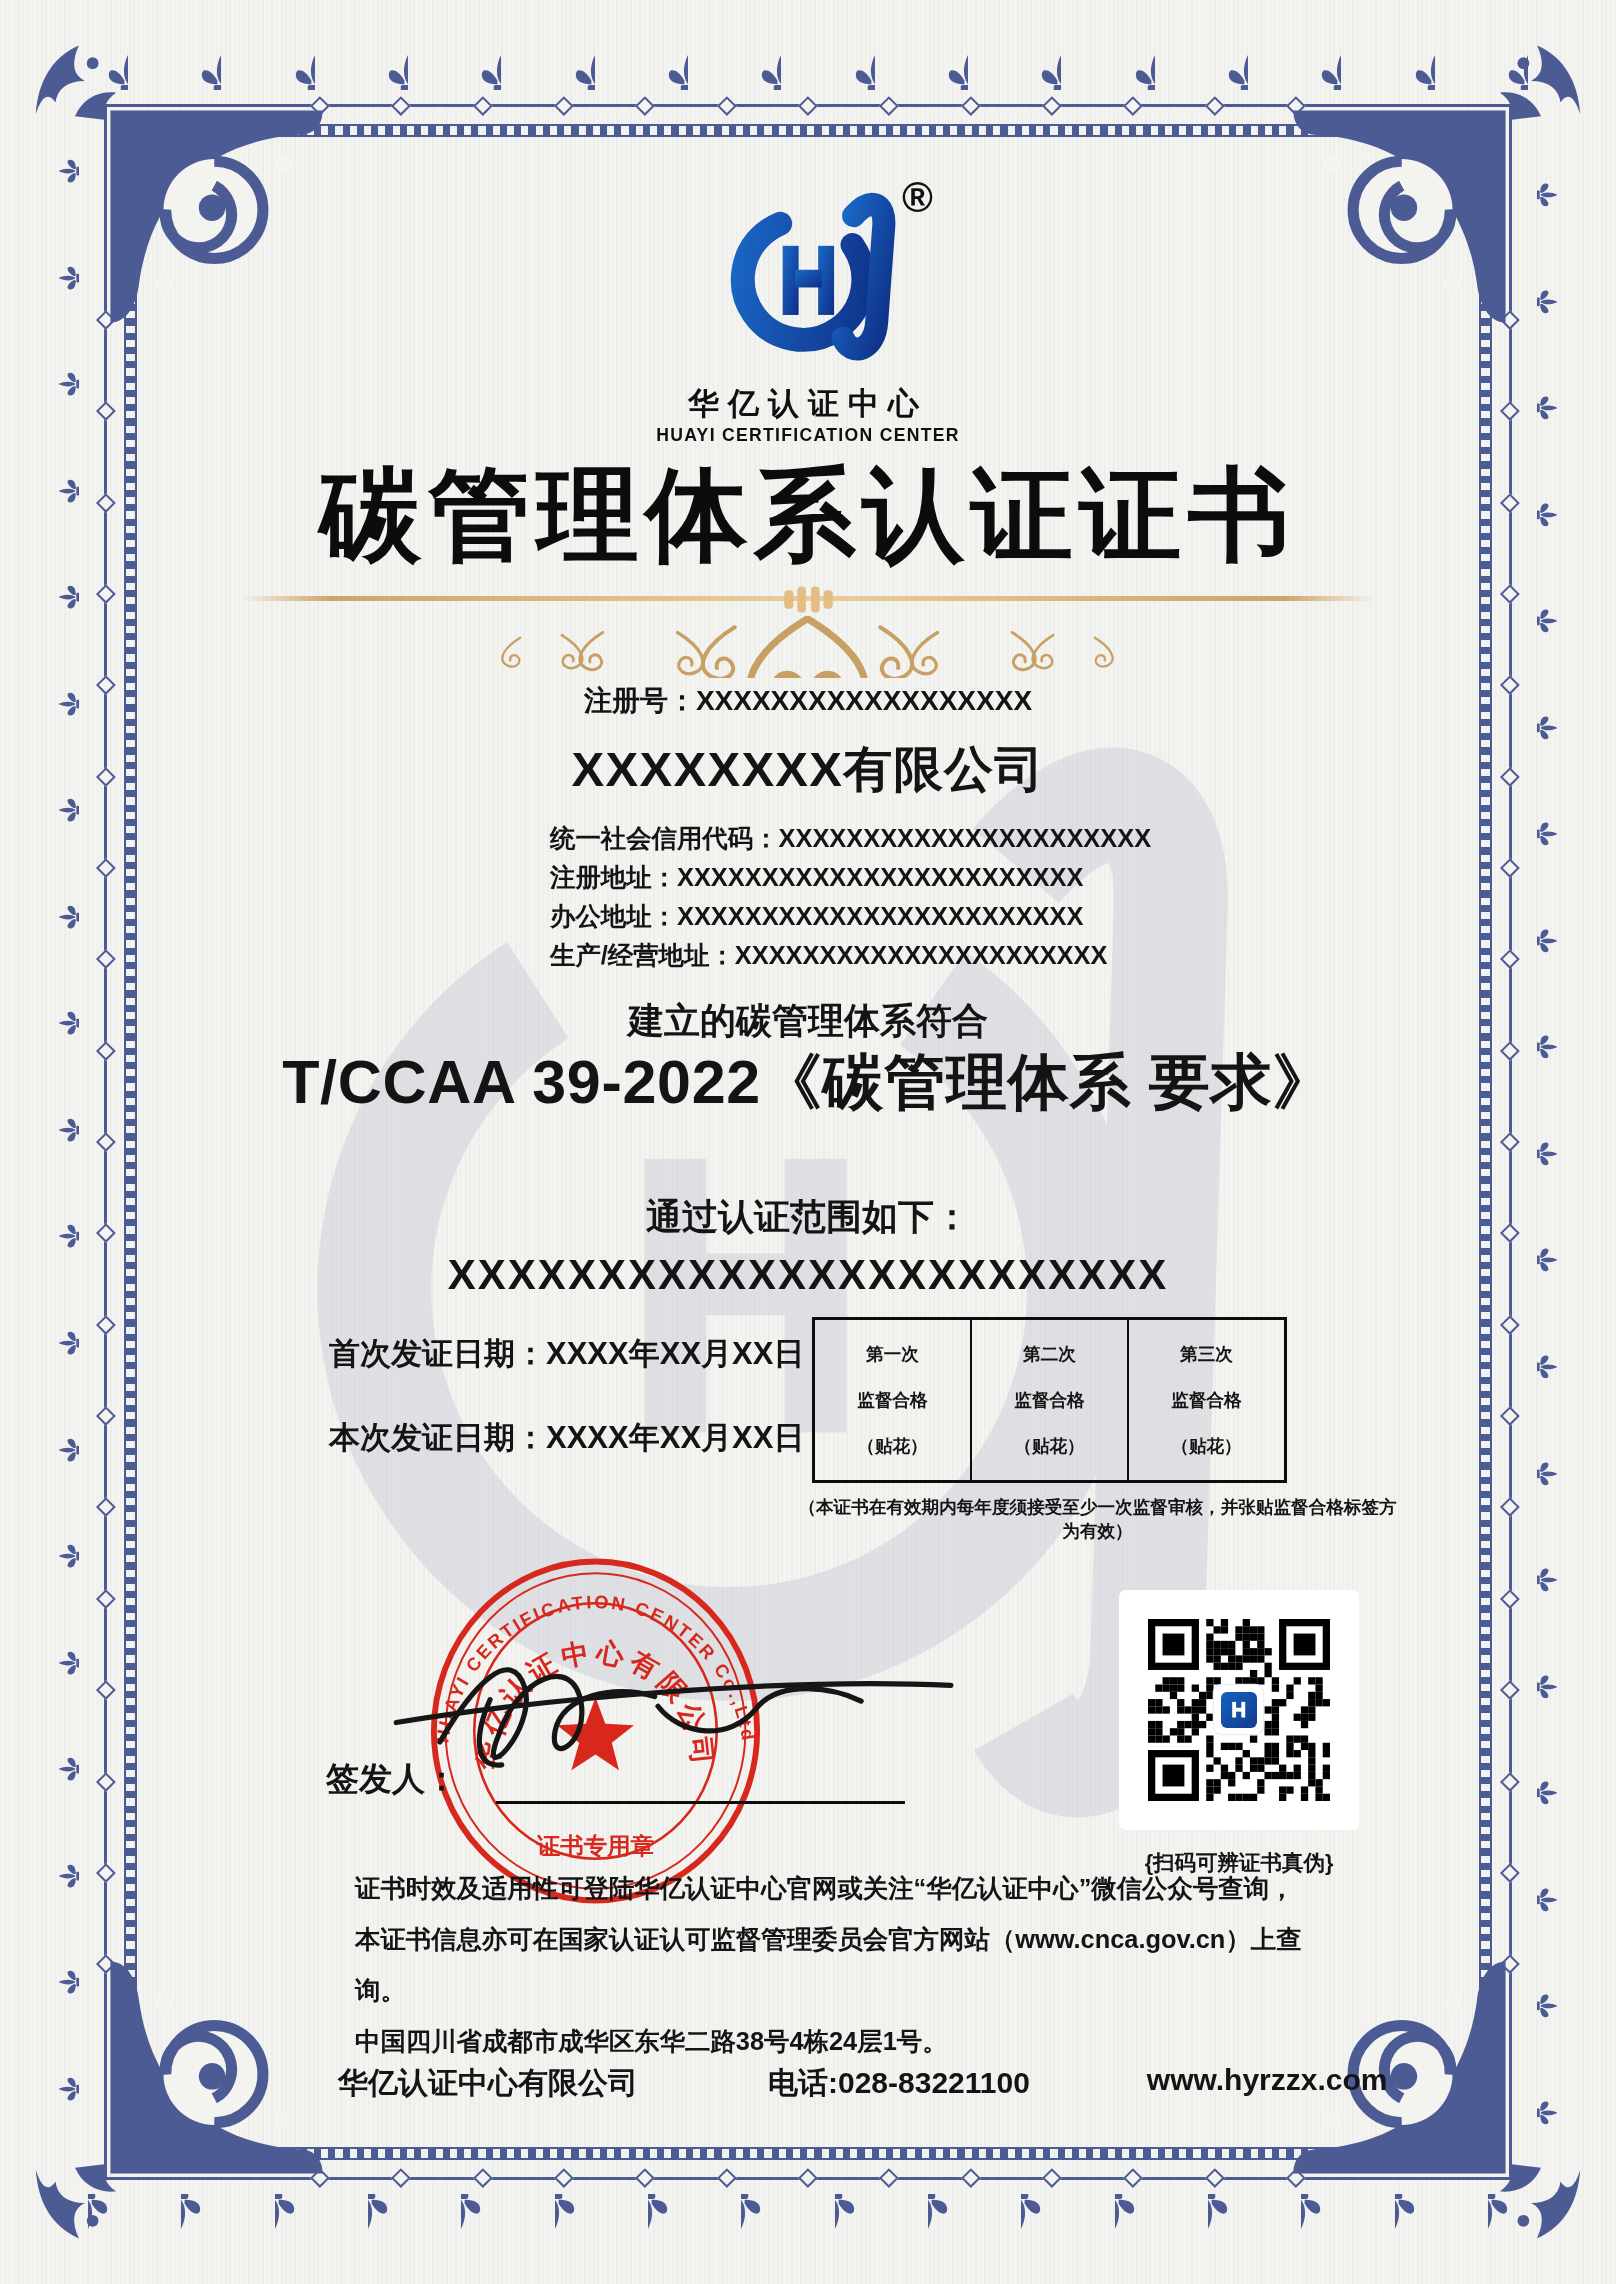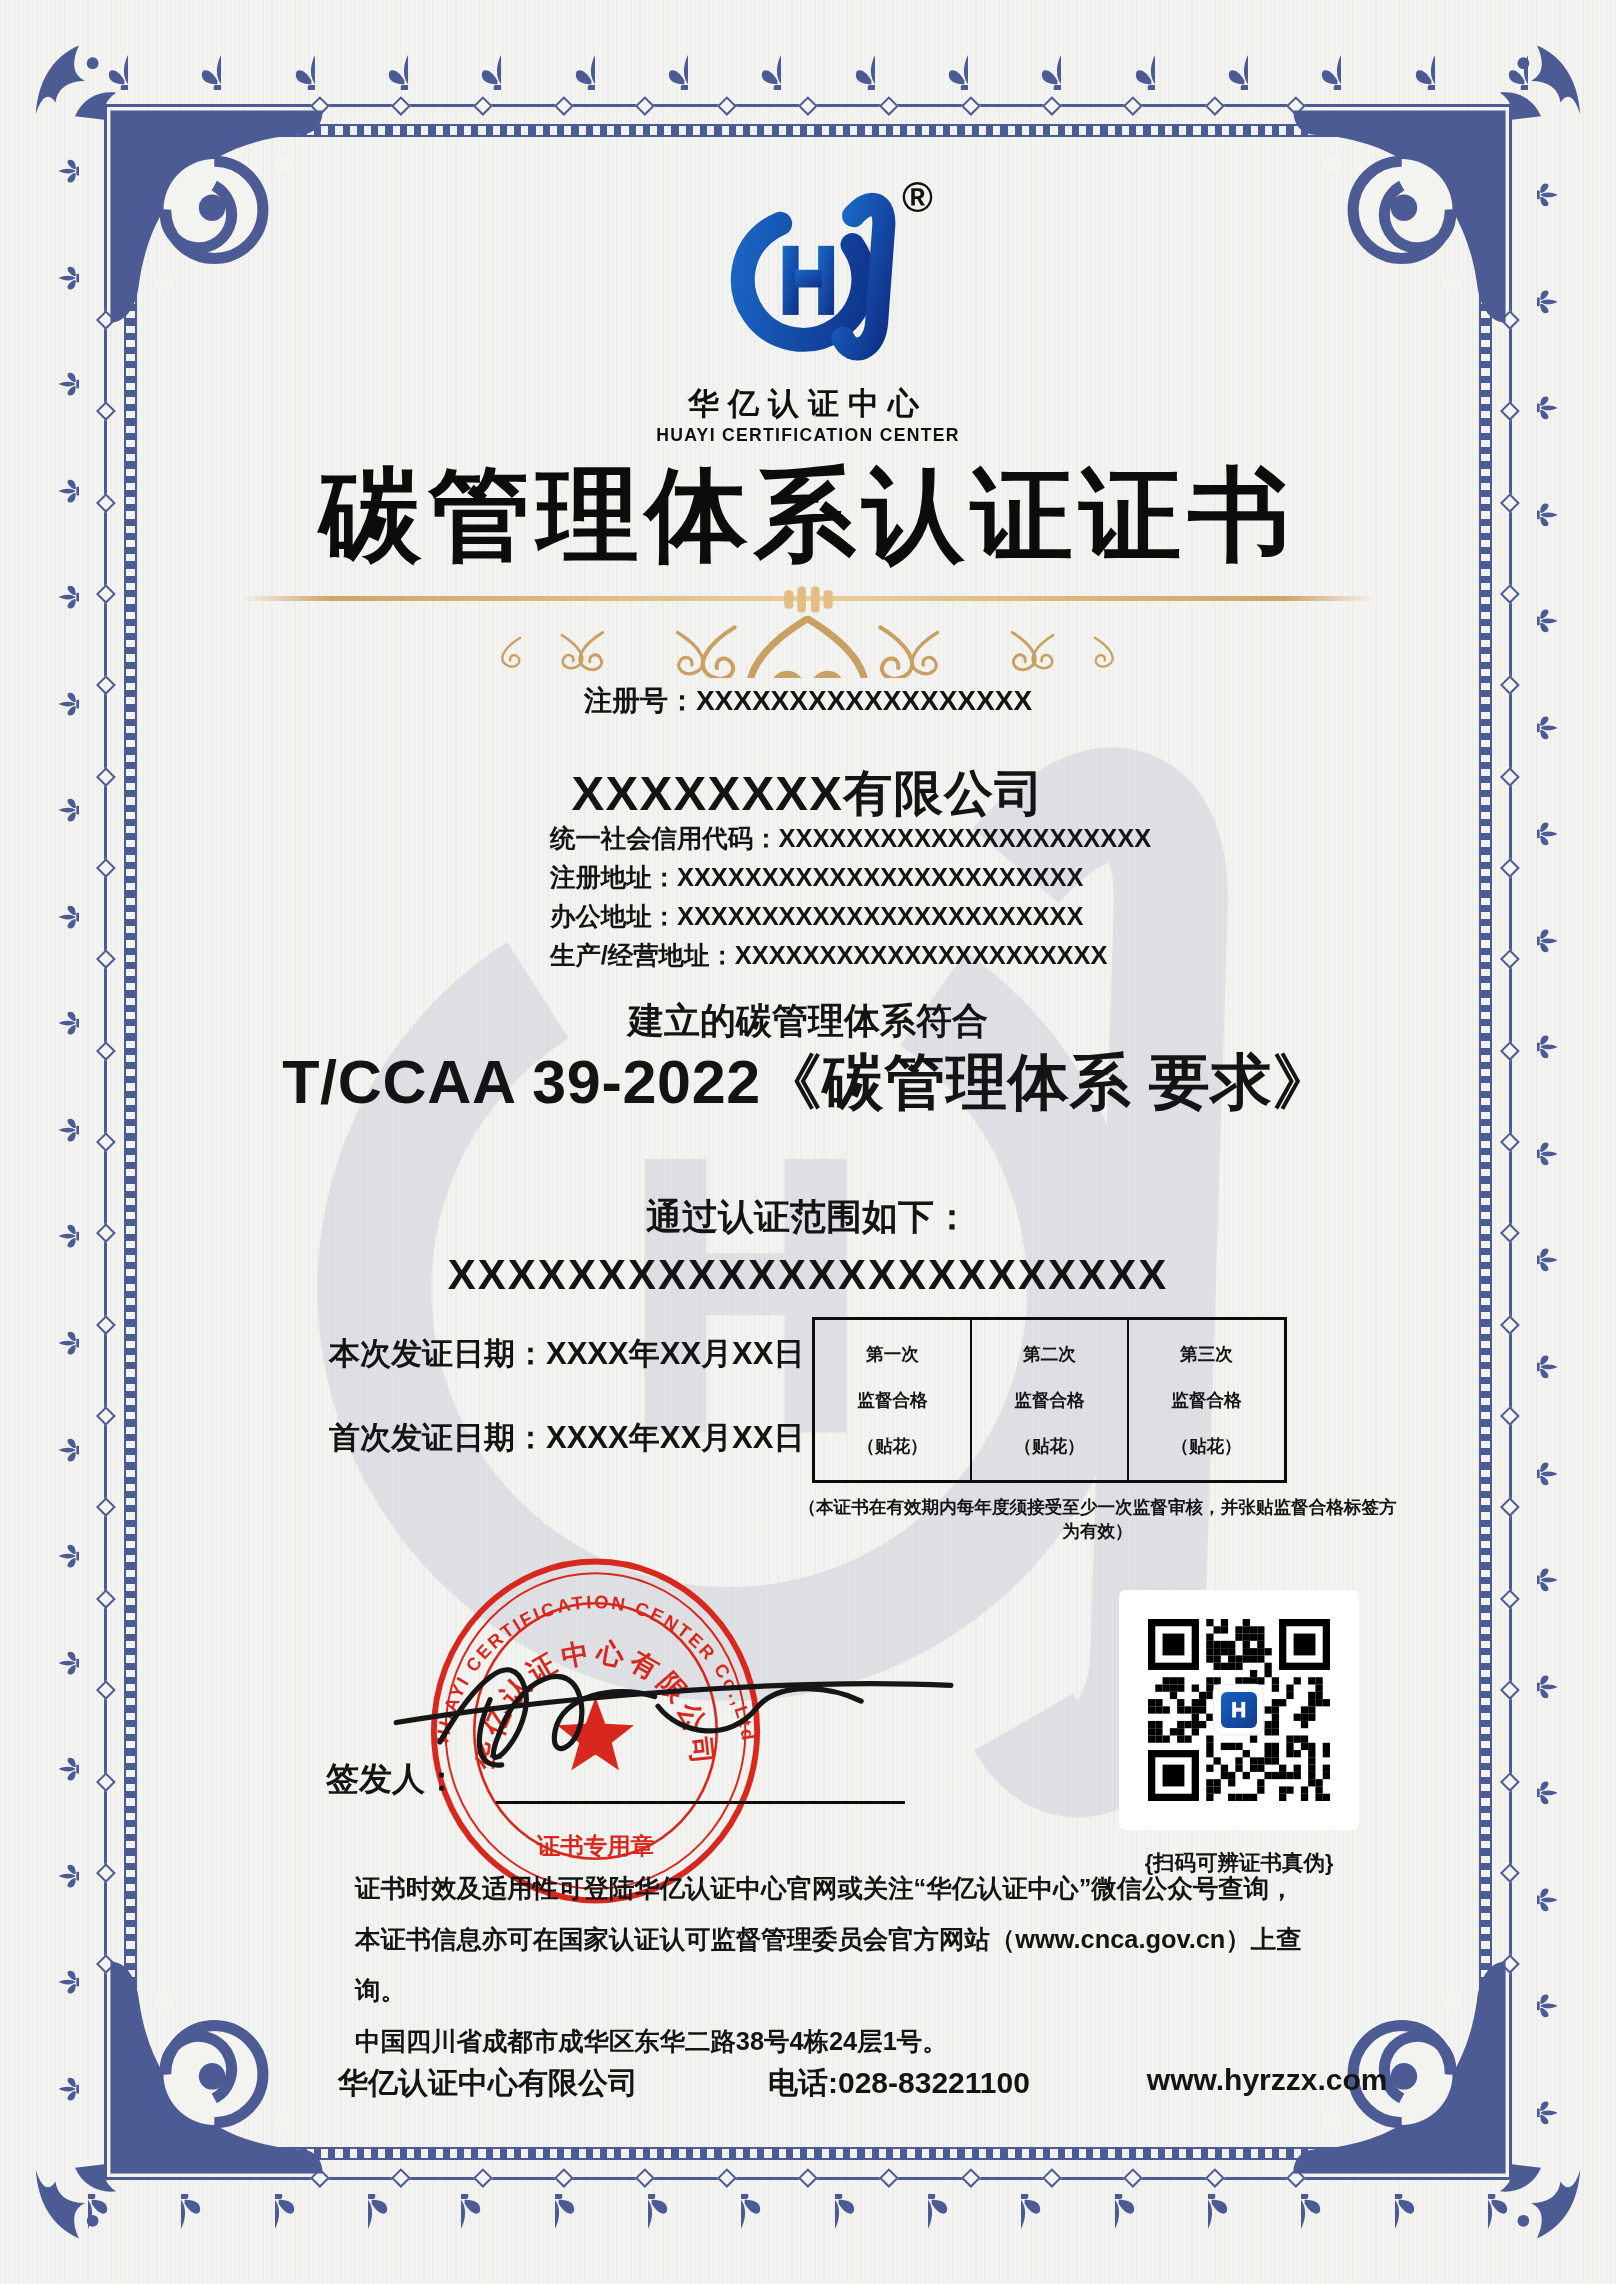--- a/index.html
+++ b/index.html
@@ -62,21 +62,21 @@
   .logo-swirl{left:710px;top:182px;width:195px;height:195px;}
   .reg-mark{left:902px;top:174px;font-size:42px;font-weight:bold;color:#111;}
   .logo-cn{top:383px;font-size:31px;font-weight:bold;letter-spacing:9px;color:#101010;}
   .logo-en{top:425px;font-size:17.6px;font-weight:bold;letter-spacing:1.3px;color:#101010;}
   .cert-title{top:448px;font-size:102px;font-weight:700;letter-spacing:6.5px;color:#0c0c0c;}
   .gold-bar{left:241px;top:596px;width:1134px;height:4.6px;
     background:linear-gradient(90deg,rgba(201,160,99,0) 0,#cfa468 8%,#e9cf9d 50%,#cfa468 92%,rgba(201,160,99,0) 100%);}
   .gold-knot{left:779px;top:585px;width:59px;height:29px;}
   .filigree{left:482px;top:613px;width:651px;height:65px;color:var(--gold);}
   .reg-line{top:682px;font-size:28px;font-weight:bold;}
-  .company{top:737px;font-size:49px;font-weight:900;letter-spacing:1.3px;margin-top:24px;}
+  .company{top:737px;font-size:49px;font-weight:900;letter-spacing:1.3px;}
   .info-block{left:550px;top:819px;font-size:25.4px;font-weight:bold;line-height:39px;}
   .conformity{top:997px;font-size:36px;font-weight:900;}
   .standard{top:1042px;font-size:61px;font-weight:900;letter-spacing:0.7px;}
   .scope-h{top:1193px;font-size:36px;font-weight:900;}
   .scope-v{top:1251px;font-size:42px;font-weight:bold;letter-spacing:2px;}
   .dates{left:329px;top:1333px;font-size:31px;font-weight:bold;}
   .dates .drow{margin-bottom:42px;white-space:nowrap;}
   .sup-table{left:812px;top:1317px;width:469px;height:160px;border:3.3px solid #0d0d0d;display:flex;background:transparent;}
   .sup-cell{flex:1;display:flex;flex-direction:column;justify-content:space-around;align-items:center;
     padding:10.4px 0;font-size:17.6px;font-weight:bold;border-left:2.6px solid #0d0d0d;}
@@ -525,22 +525,22 @@
       <div><span>注册地址：</span><span>XXXXXXXXXXXXXXXXXXXXXXXX</span></div>
       <div><span>办公地址：</span><span>XXXXXXXXXXXXXXXXXXXXXXXX</span></div>
       <div><span>生产/经营地址：</span><span>XXXXXXXXXXXXXXXXXXXXXX</span></div>
     </div>
     <div class="abs ctr standard">T/CCAA 39-2022《碳管理体系 要求》</div>
 
     <div class="abs ctr scope-h">通过认证范围如下：</div>
     <div class="abs ctr scope-v">XXXXXXXXXXXXXXXXXXXXXXXX</div>
 
     <div class="abs dates">
+      <div class="drow"><span>首次发证日期：</span><span>XXXX年XX月XX日</span></div>
       <div class="drow"><span>本次发证日期：</span><span>XXXX年XX月XX日</span></div>
-      <div class="drow"><span>首次发证日期：</span><span>XXXX年XX月XX日</span></div>
     </div>
 
     <div class="abs sup-table">
       <div class="sup-cell">
         <span>第一次</span>
           <span>监督合格</span>
           <span>（贴花）</span>
       </div>
       <div class="sup-cell">
         <span>第二次</span>

